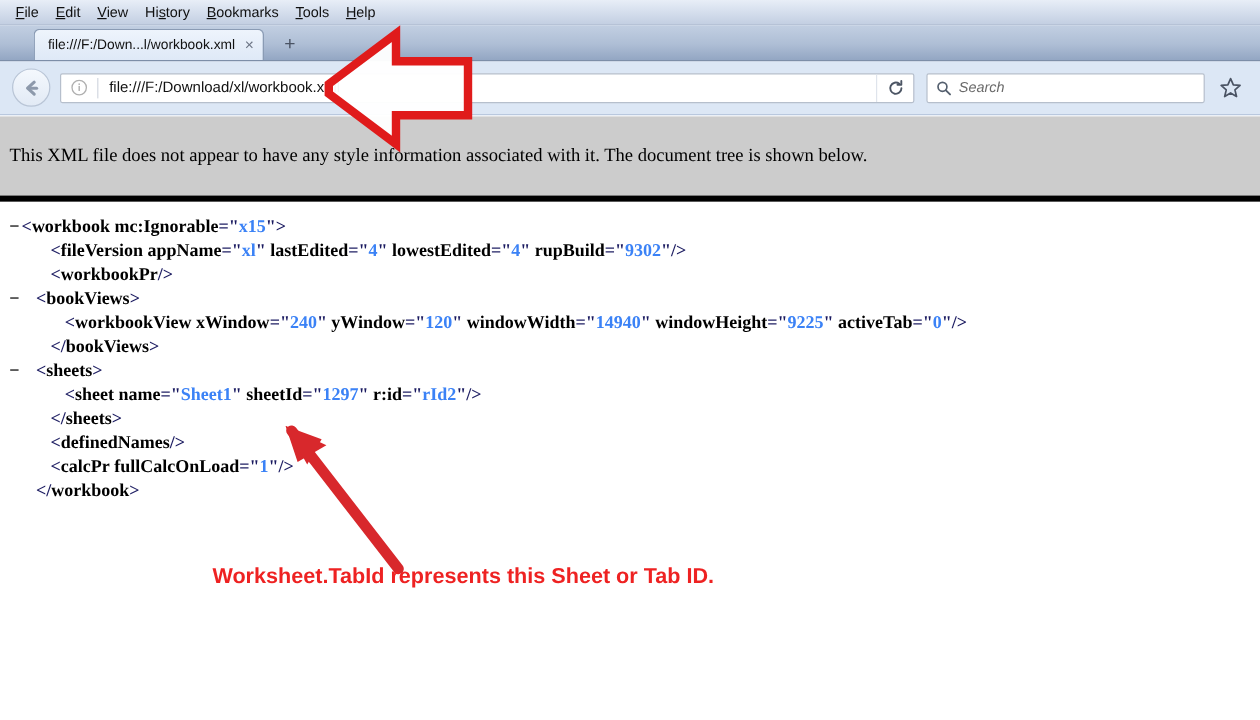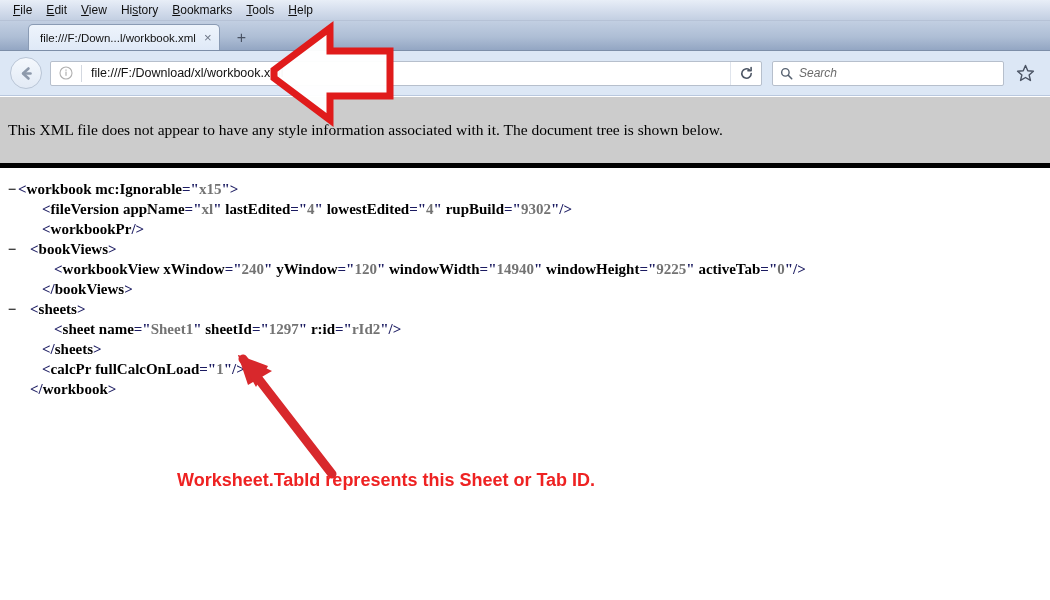--- a/index.html
+++ b/index.html
@@ -207,21 +207,21 @@
     display: inline-block;
     width: 12px;
     text-align: center;
     color: #000;
     font-weight: bold;
   }
   .twist.blank { color: transparent; }
   .tagpunct { color: #1a1a60; }
   .tagname  { color: #000000; }
   .attrname { color: #000000; }
-  .attrval  { color: #737373; font-weight: bold; }
+  .attrval  { color: #3b82f6; font-weight: bold; }
 
   
   #annot-text {
     position: absolute;
     left: 177px;
     top: 470px;
     font-family: "Liberation Sans", sans-serif;
     font-size: 18px;
     font-weight: bold;
     color: #ee2222;
@@ -306,20 +306,21 @@
   <div id="xmlview">
       <div class="xline"><span class="twist">−</span><span style="display: inline-block; width: 0px;"></span><span class="tagpunct">&lt;</span><span class="tagname">workbook</span><span class="attrname">&nbsp;</span><span class="attrname">mc:Ignorable</span><span class="tagpunct">="</span><span class="attrval">x15</span><span class="tagpunct">"&gt;</span></div>
       <div class="xline"><span class="twist blank">&nbsp;</span><span style="display: inline-block; width: 24px;"></span><span class="tagpunct">&lt;</span><span class="tagname">fileVersion</span><span class="attrname">&nbsp;</span><span class="attrname">appName</span><span class="tagpunct">="</span><span class="attrval">xl</span><span class="tagpunct">"</span><span class="attrname">&nbsp;</span><span class="attrname">lastEdited</span><span class="tagpunct">="</span><span class="attrval">4</span><span class="tagpunct">"</span><span class="attrname">&nbsp;</span><span class="attrname">lowestEdited</span><span class="tagpunct">="</span><span class="attrval">4</span><span class="tagpunct">"</span><span class="attrname">&nbsp;</span><span class="attrname">rupBuild</span><span class="tagpunct">="</span><span class="attrval">9302</span><span class="tagpunct">"/&gt;</span></div>
       <div class="xline"><span class="twist blank">&nbsp;</span><span style="display: inline-block; width: 24px;"></span><span class="tagpunct">&lt;</span><span class="tagname">workbookPr</span><span class="tagpunct">/&gt;</span></div>
       <div class="xline"><span class="twist">−</span><span style="display: inline-block; width: 12px;"></span><span class="tagpunct">&lt;</span><span class="tagname">bookViews</span><span class="tagpunct">&gt;</span></div>
       <div class="xline"><span class="twist blank">&nbsp;</span><span style="display: inline-block; width: 36px;"></span><span class="tagpunct">&lt;</span><span class="tagname">workbookView</span><span class="attrname">&nbsp;</span><span class="attrname">xWindow</span><span class="tagpunct">="</span><span class="attrval">240</span><span class="tagpunct">"</span><span class="attrname">&nbsp;</span><span class="attrname">yWindow</span><span class="tagpunct">="</span><span class="attrval">120</span><span class="tagpunct">"</span><span class="attrname">&nbsp;</span><span class="attrname">windowWidth</span><span class="tagpunct">="</span><span class="attrval">14940</span><span class="tagpunct">"</span><span class="attrname">&nbsp;</span><span class="attrname">windowHeight</span><span class="tagpunct">="</span><span class="attrval">9225</span><span class="tagpunct">"</span><span class="attrname">&nbsp;</span><span class="attrname">activeTab</span><span class="tagpunct">="</span><span class="attrval">0</span><span class="tagpunct">"/&gt;</span></div>
       <div class="xline"><span class="twist blank">&nbsp;</span><span style="display: inline-block; width: 24px;"></span><span class="tagpunct">&lt;/</span><span class="tagname">bookViews</span><span class="tagpunct">&gt;</span></div>
       <div class="xline"><span class="twist">−</span><span style="display: inline-block; width: 12px;"></span><span class="tagpunct">&lt;</span><span class="tagname">sheets</span><span class="tagpunct">&gt;</span></div>
       <div class="xline"><span class="twist blank">&nbsp;</span><span style="display: inline-block; width: 36px;"></span><span class="tagpunct">&lt;</span><span class="tagname">sheet</span><span class="attrname">&nbsp;</span><span class="attrname">name</span><span class="tagpunct">="</span><span class="attrval">Sheet1</span><span class="tagpunct">"</span><span class="attrname">&nbsp;</span><span class="attrname">sheetId</span><span class="tagpunct">="</span><span class="attrval">1297</span><span class="tagpunct">"</span><span class="attrname">&nbsp;</span><span class="attrname">r:id</span><span class="tagpunct">="</span><span class="attrval">rId2</span><span class="tagpunct">"/&gt;</span></div>
       <div class="xline"><span class="twist blank">&nbsp;</span><span style="display: inline-block; width: 24px;"></span><span class="tagpunct">&lt;/</span><span class="tagname">sheets</span><span class="tagpunct">&gt;</span></div>
+      <div class="xline"><span class="twist blank">&nbsp;</span><span style="display: inline-block; width: 24px;"></span><span class="tagpunct">&lt;</span><span class="tagname">definedNames</span><span class="tagpunct">/&gt;</span></div>
       <div class="xline"><span class="twist blank">&nbsp;</span><span style="display: inline-block; width: 24px;"></span><span class="tagpunct">&lt;</span><span class="tagname">calcPr</span><span class="attrname">&nbsp;</span><span class="attrname">fullCalcOnLoad</span><span class="tagpunct">="</span><span class="attrval">1</span><span class="tagpunct">"/&gt;</span></div>
       <div class="xline"><span class="twist blank">&nbsp;</span><span style="display: inline-block; width: 12px;"></span><span class="tagpunct">&lt;/</span><span class="tagname">workbook</span><span class="tagpunct">&gt;</span></div>
     </div>
 </div>
 
 <svg class="overlay-svg" viewBox="0 0 1050 600">
 
   <polygon points="274,70 330,28 330,51 390,51 390,96 330,96 330,120 274,78" fill="#ffffff" fill-opacity="0.96" stroke="#e01b1b" stroke-width="7" stroke-linejoin="miter"></polygon>
 
   <g>

